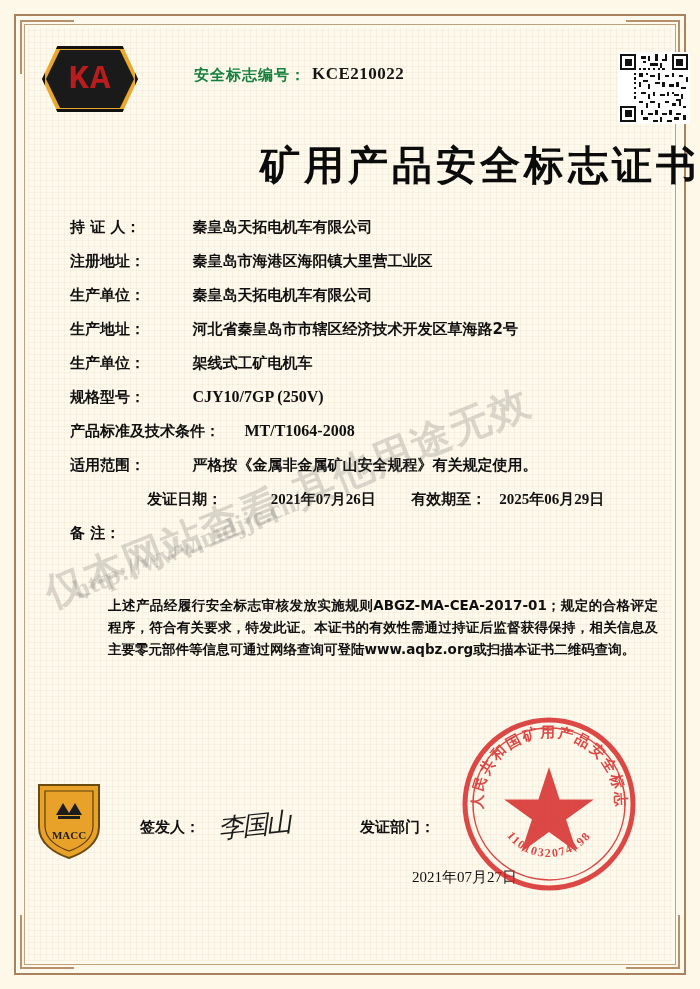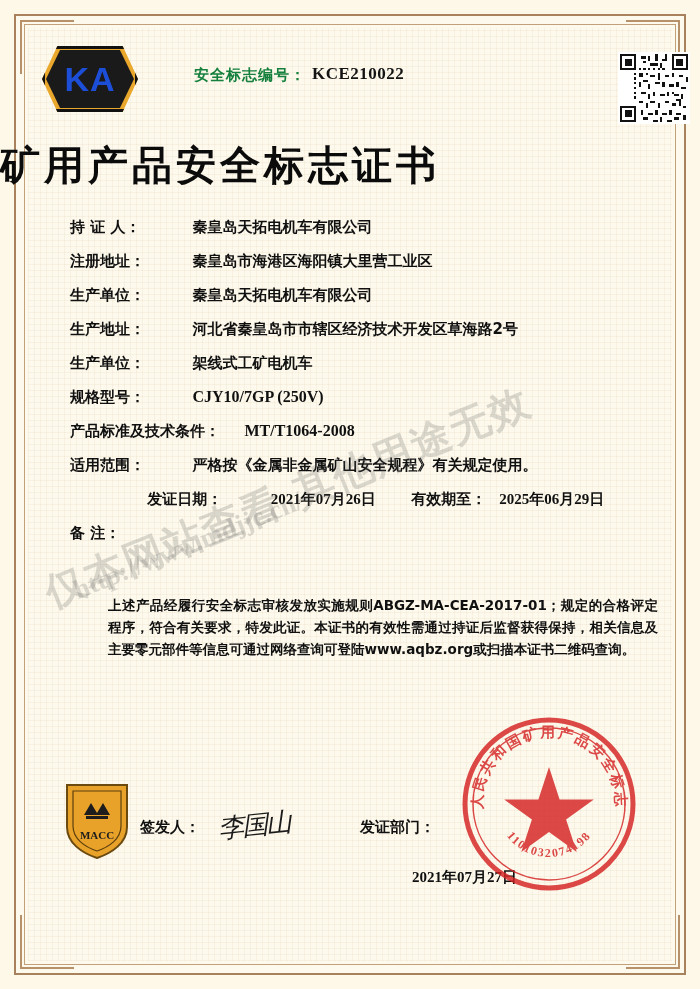--- a/index.html
+++ b/index.html
@@ -93,24 +93,24 @@
     left: 4px; right: 4px; top: 4px; bottom: 4px;
     background: #1a1a1a;
     clip-path: polygon(16% 0%, 84% 0%, 100% 50%, 84% 100%, 16% 100%, 0% 50%);
   }
   .ka-logo .ka-text {
     position: absolute;
     inset: 0;
     display: flex;
     align-items: center;
     justify-content: center;
-    color: #1d4ed8;
+    color: #b91c1c;
     font-size: 34px;
     font-weight: bold;
-    font-family: Liberation Sans, sans-serif;
+    font-family: Liberation Mono, monospace;
     letter-spacing: 1px;
   }
   .cert-no-label {
     position: absolute;
     left: 152px; top: 24px;
     font-size: 15px;
     color: #15803d;
     letter-spacing: 1px;
     font-family: "DejaVu Sans", sans-serif;
     font-weight: bold;
@@ -136,21 +136,21 @@
   }
   .qr canvas, .qr .qrgrid {
     display: block;
     width: 68px; height: 68px;
   }
 
   
   .cert-title {
     position: absolute;
     left: 0; right: 0; top: 138px;
-    text-align: left;
+    text-align: right;
     font-size: 40px;
     font-weight: bold;
     color: #0b0b0b;
     letter-spacing: 4px;
     font-family: "DejaVu Sans", sans-serif;
   }
 
   
   .fields {
     position: absolute;
@@ -235,21 +235,21 @@
     line-height: 22px;
     color: #101010;
     font-family: "DejaVu Sans", sans-serif;
     text-align: justify;
     font-weight: bold;
   }
 
   
   .shield {
     position: absolute;
-    left: 64px; bottom: 128px;
+    left: 36px; bottom: 128px;
     width: 66px; height: 80px;
   }
   .shield svg { display: block; }
 
   .sign-label {
     position: absolute;
     left: 140px; bottom: 152px;
     font-size: 15px;
     font-weight: bold;
     font-family: "DejaVu Sans", sans-serif;
@@ -271,21 +271,21 @@
     font-size: 15px;
     font-weight: bold;
     font-family: "DejaVu Sans", sans-serif;
     color: #101010;
   }
   .issue-date-bottom {
     position: absolute;
     left: 412px; bottom: 102px;
     font-size: 15px;
     font-family: "Liberation Serif", serif;
-    font-weight: bold;
+    font-weight: normal;
     color: #101010;
     margin-top: 16px;
   }
 
   
   .seal {
     position: absolute;
     right: 62px; bottom: 96px;
     width: 178px; height: 178px;
   }

